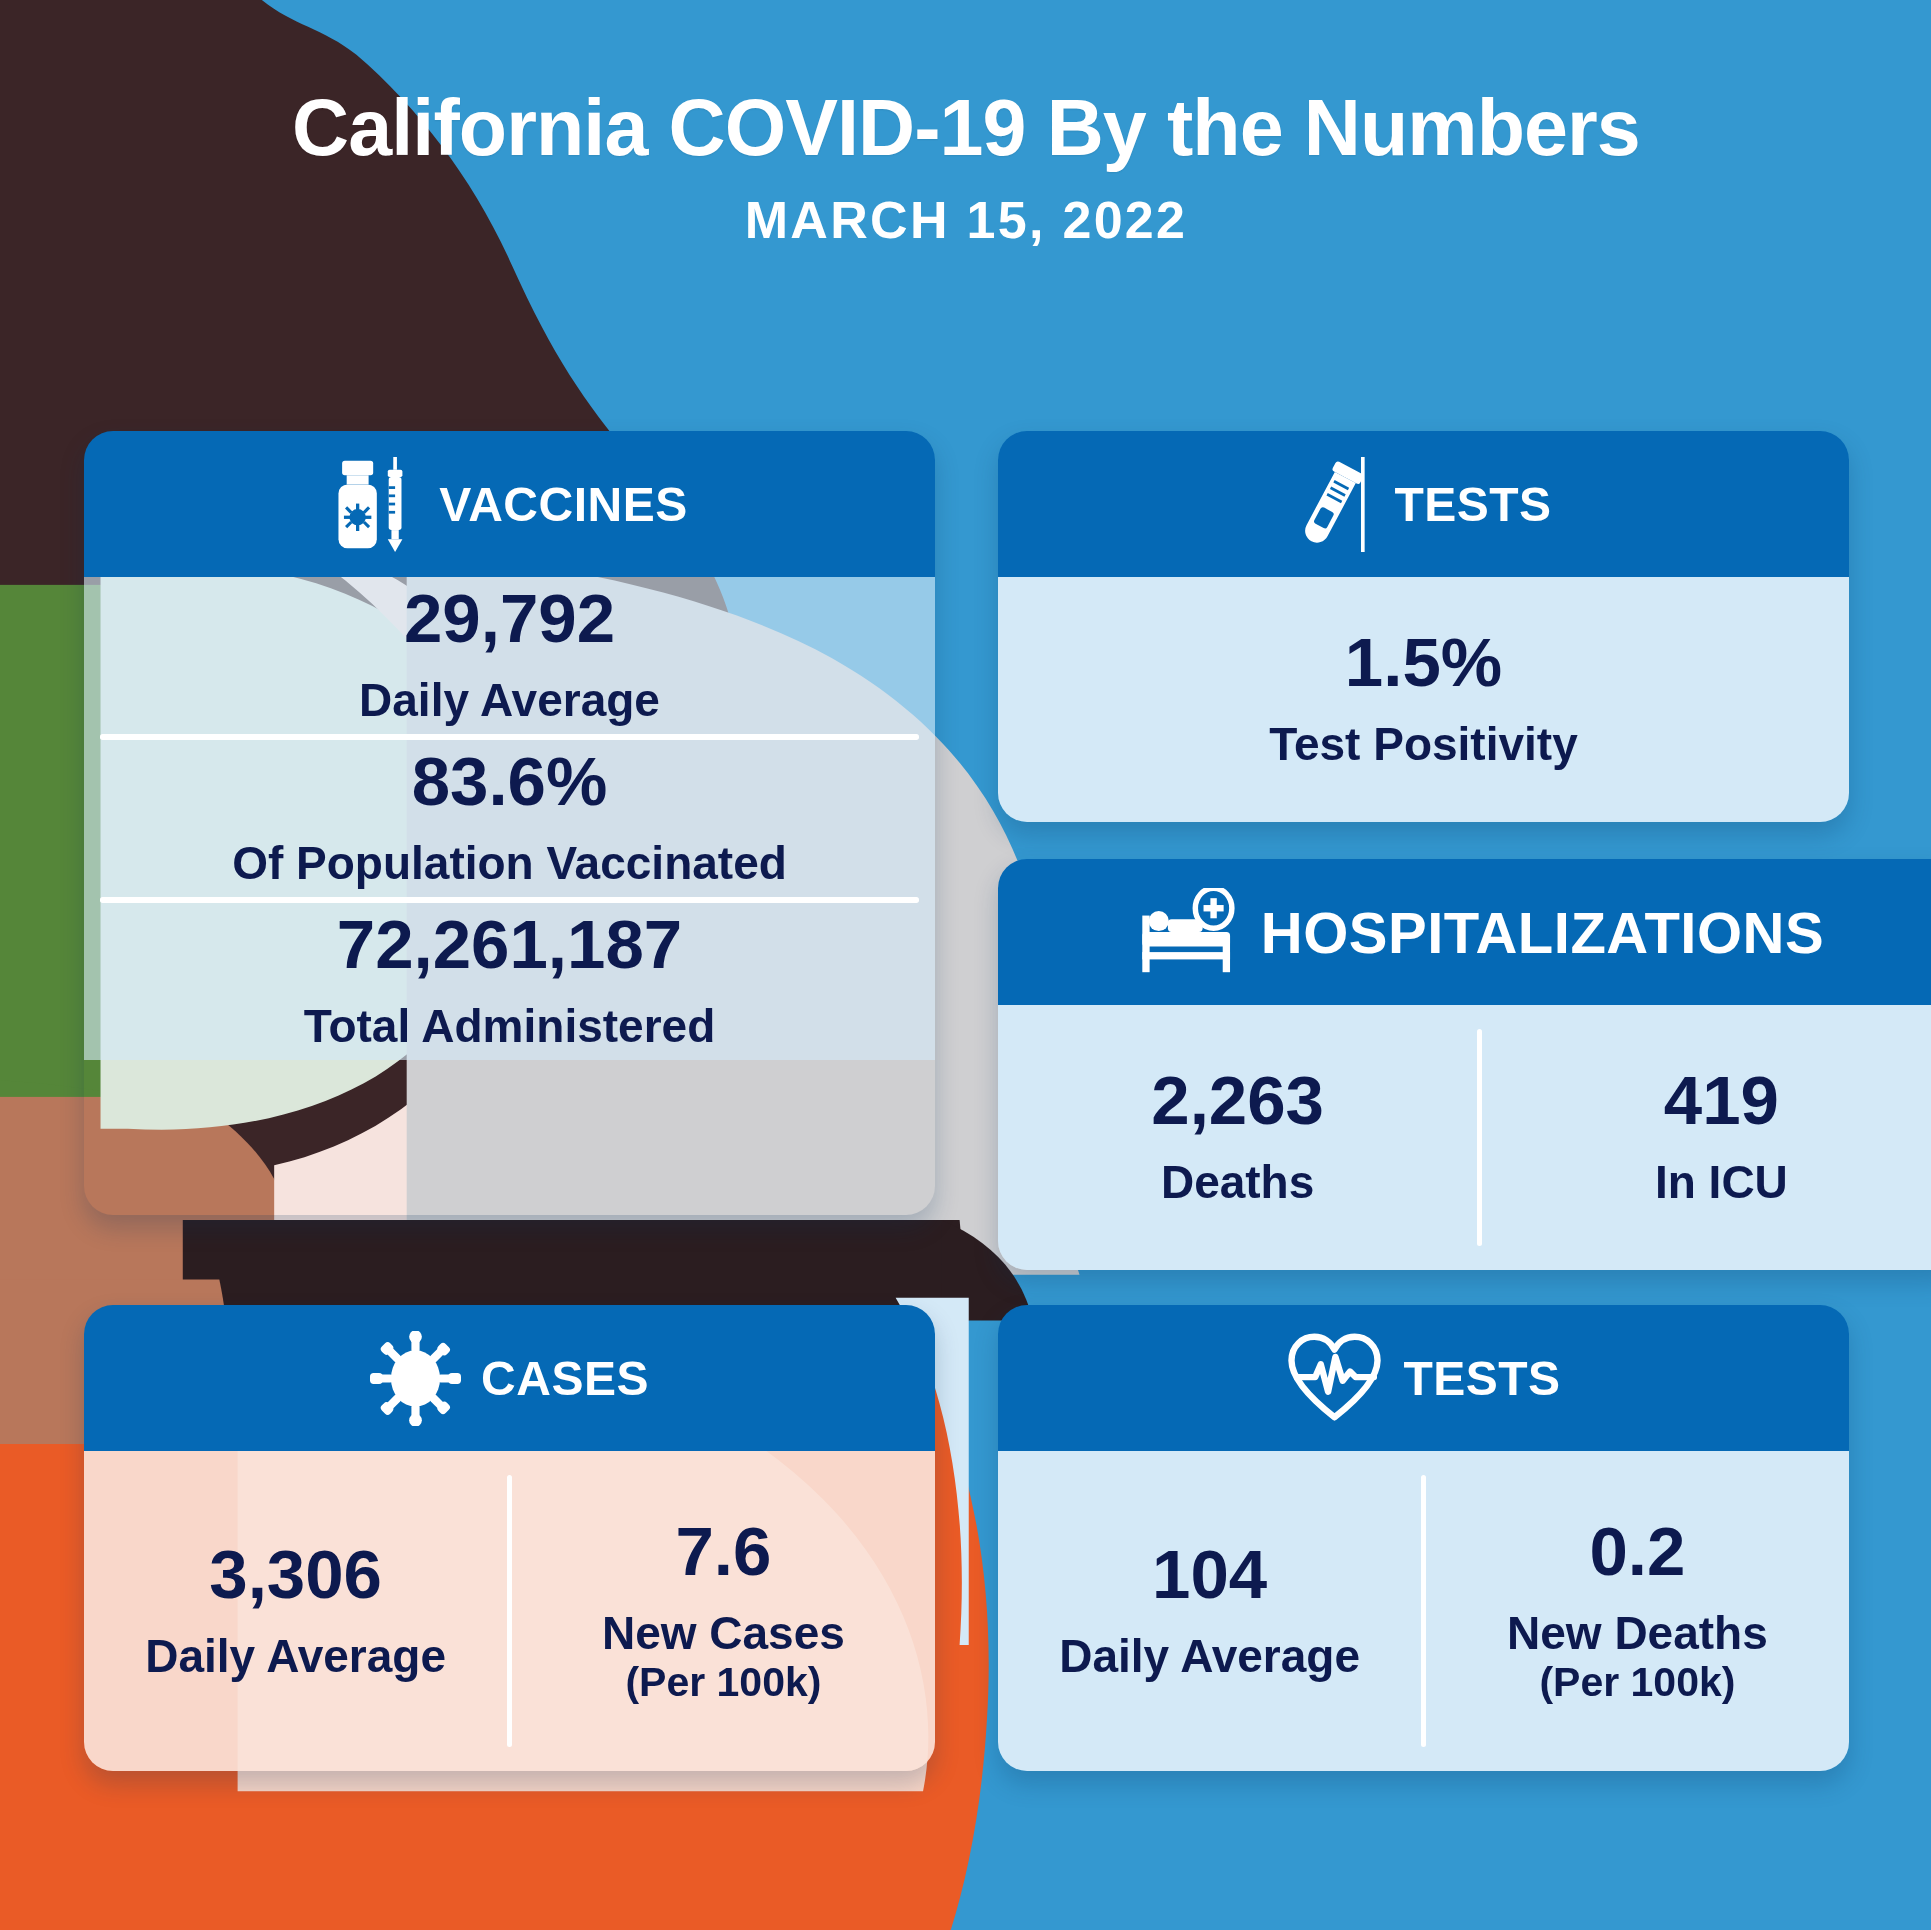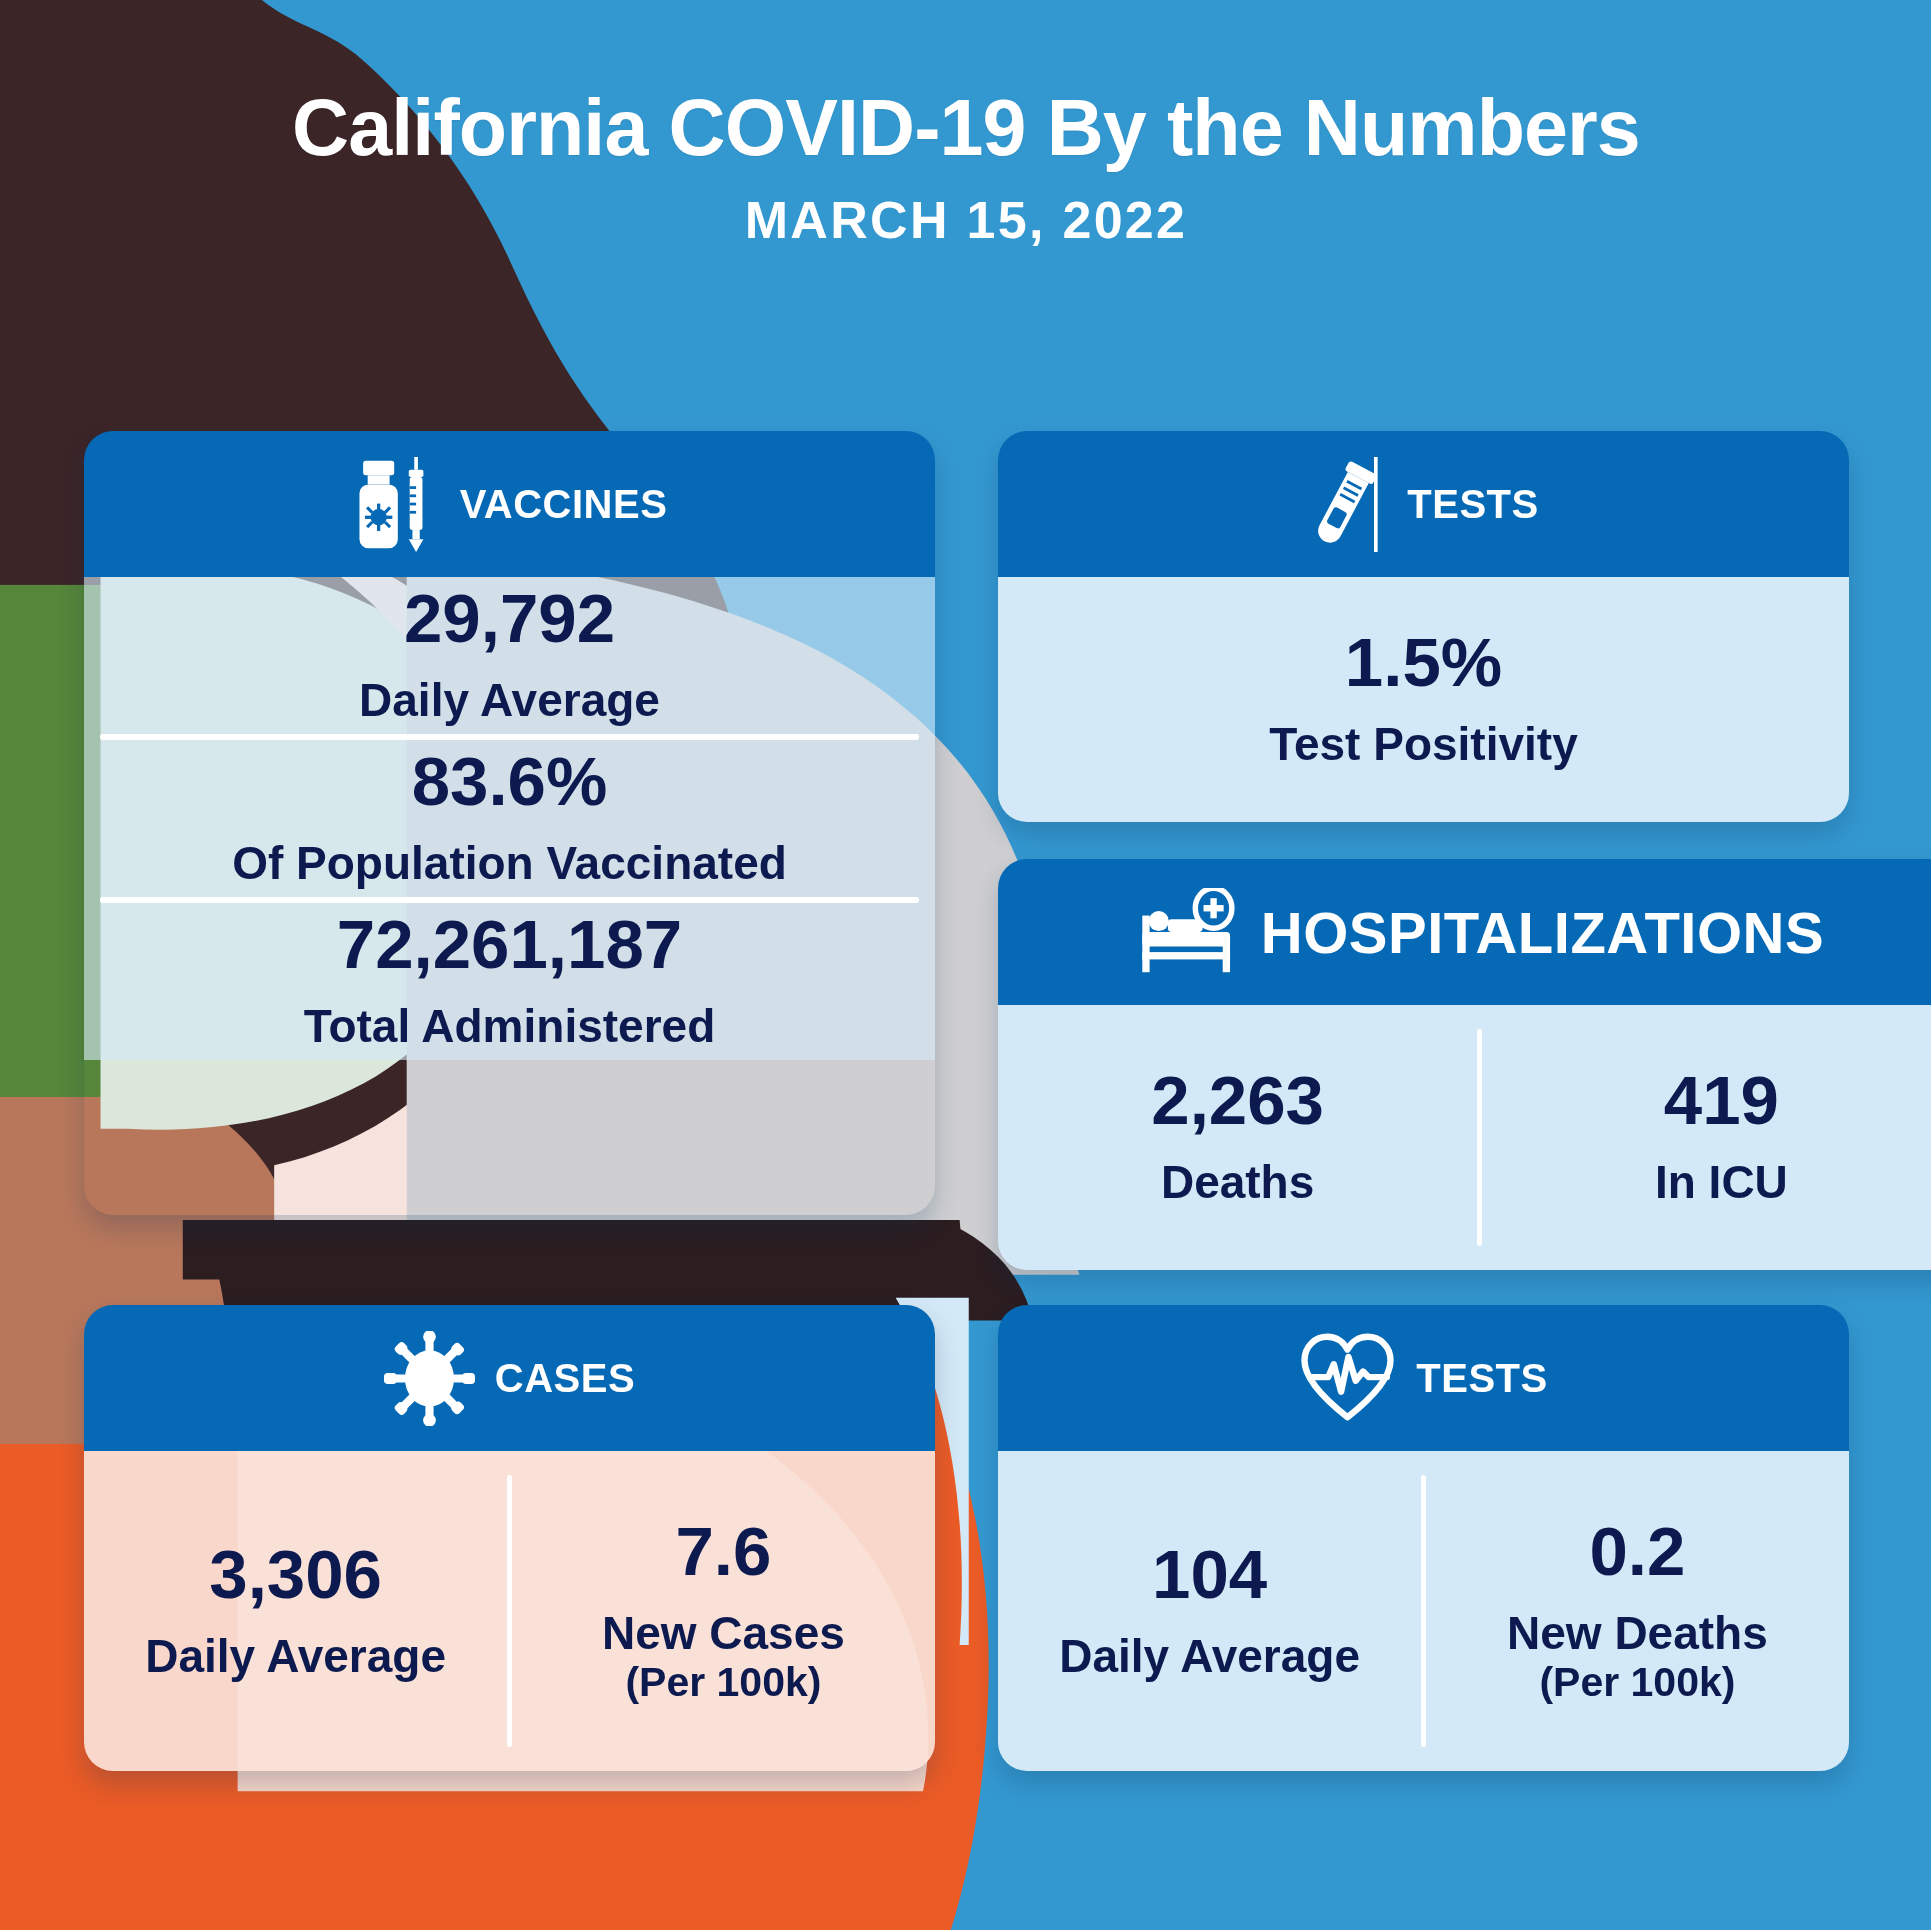--- a/index.html
+++ b/index.html
@@ -41,21 +41,21 @@
     box-shadow:0 12.8px 24px rgba(10,50,90,.22);
   }
   .card-head{
     background:#0569B5;
     display:flex; align-items:center; justify-content:center;
     gap:20px;
     height:146px;
   }
   .card-head .icon{ display:flex; align-items:center; }
   .card-head .htitle{
-    color:#ffffff; font-size:40px; font-weight:bold; letter-spacing:0.5px;
+    color:#ffffff; font-size:48px; font-weight:bold; letter-spacing:0.5px;
     white-space:nowrap;
   }
   .card-body{
     background:#D4E9F7;
     display:flex; flex-direction:column;
     align-items:stretch; justify-content:center;
   }
   .card-body.translucent{ background:rgba(212,233,247,.62); }
 
   .stat-block{

